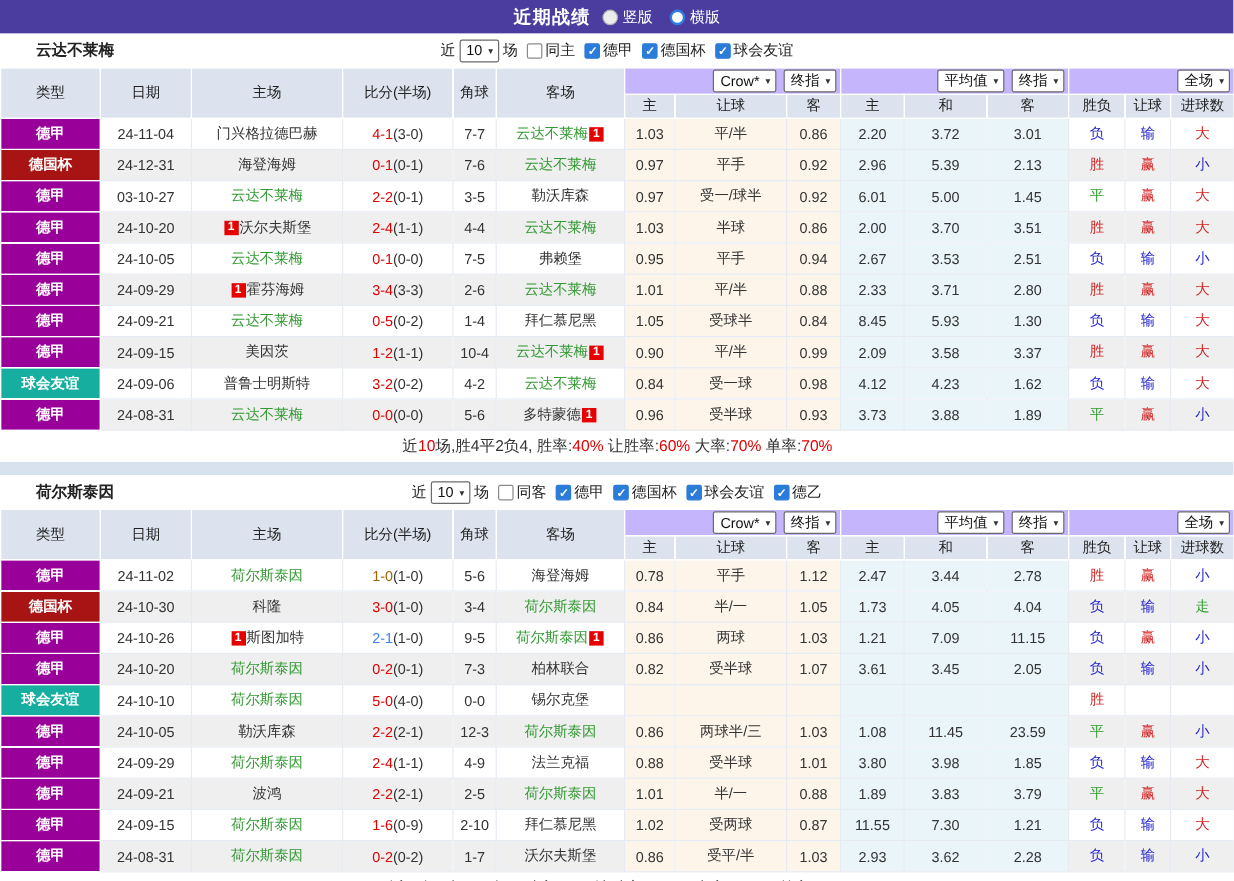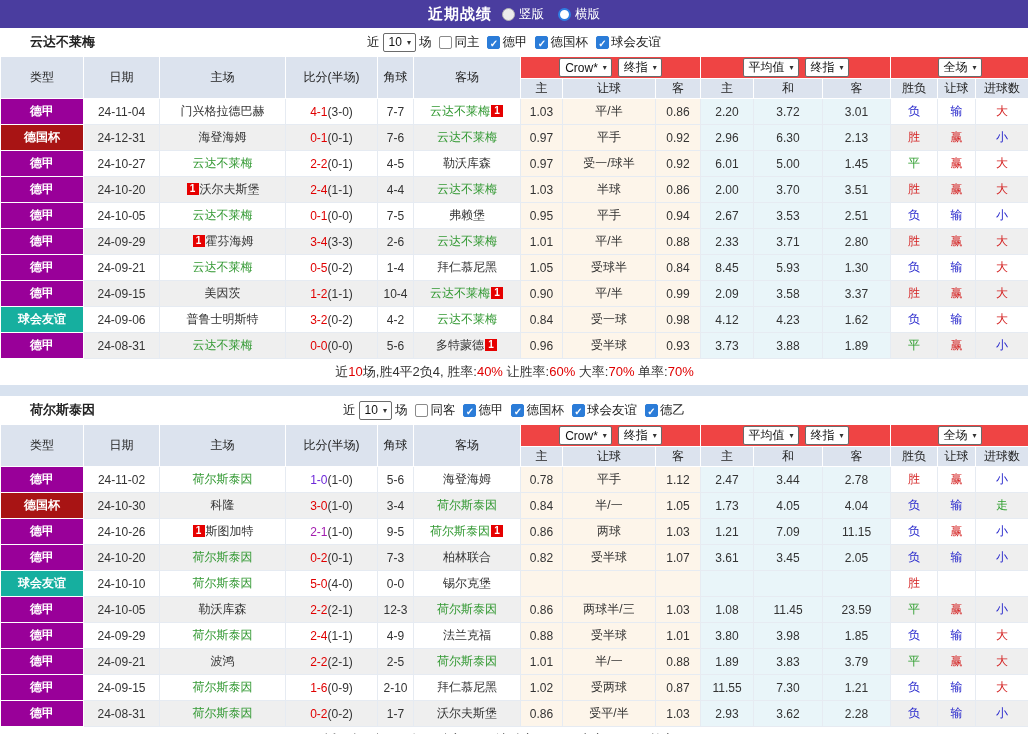--- a/index.html
+++ b/index.html
@@ -18,21 +18,21 @@
   .filter{display:flex;align-items:center;font-size:12.5px;color:#222;}
   
   .sel{display:inline-flex;align-items:center;border:1px solid #6b6b6b;border-radius:2px;background:#fff;height:17px;padding:0 4px 0 5px;margin:0 3px;font-size:12px;color:#111;gap:5px;vertical-align:middle;cursor:default;}
   .sel-arrow{font-size:8px;color:#333;}
   
   .checkbox{width:13px;height:13px;display:inline-block;box-sizing:border-box;border:1px solid #8a8a8a;border-radius:2px;background:#fff;margin:0 2px 0 8px;}
   .checkbox.on{background:#2b7cd8;border-color:#2b7cd8;color:#fff;font-size:10px;line-height:13px;text-align:center;font-weight:bold;}
   
   table{width:1028px;table-layout:fixed;border-collapse:collapse;}
   thead th{background:#dce3ee;font-weight:normal;font-size:12px;color:#222;border:1px solid #fff;height:15px;padding:1px 0;white-space:nowrap;overflow:hidden;}
-  thead th.selcell{background:#ef4444;}
+  thead th.selcell{background:#c4b5fd;text-align:right;}
   tbody td{border:1px solid #e6ebf2;background:#fff;height:25px;font-size:12px;color:#333;text-align:center;padding:0;white-space:nowrap;overflow:hidden;}
   tr.alt td{background:#efefef;}
   tbody td.cream{background:#fdf5ea;}
   tbody td.blue{background:#e9f5f9;}
   tbody td.type{color:#fff;font-weight:bold;border:1px solid #fff;font-size:12px;}
   tr.summary td{border:none;background:#fff;height:26px;font-size:13px;color:#333;}
   .badge{display:inline-block;min-width:12px;height:12px;line-height:12px;background:#e60000;color:#fff;font-size:10px;font-weight:bold;vertical-align:1px;margin:0 1px;text-align:center;}
   .divider{height:11px;background:#d8e2ef;}
 </style>
 </head>
@@ -152,32 +152,32 @@
               <td class="type" style="background: rgb(168, 20, 20);">德国杯</td>
               <td>24-12-31</td>
               <td><span>海登海姆</span></td>
               <td><span style="color: rgb(224, 0, 0);">0-1</span><span>(0-1)</span></td>
               <td>7-6</td>
               <td><span style="color: rgb(51, 153, 51);">云达不莱梅</span></td>
               <td class="cream">0.97</td>
               <td class="cream">平手</td>
               <td class="cream">0.92</td>
               <td class="blue">2.96</td>
-              <td class="blue">6.30</td>
+              <td class="blue">5.39</td>
               <td class="blue">2.13</td>
               <td style="color: rgb(212, 34, 34);">胜</td>
               <td style="color: rgb(212, 34, 34);">赢</td>
               <td style="color: rgb(38, 38, 204);">小</td>
             </tr>
             <tr>
               <td class="type" style="background: rgb(153, 0, 153);">德甲</td>
-              <td>24-10-27</td>
+              <td>03-10-27</td>
               <td><span style="color: rgb(51, 153, 51);">云达不莱梅</span></td>
               <td><span style="color: rgb(224, 0, 0);">2-2</span><span>(0-1)</span></td>
-              <td>4-5</td>
+              <td>3-5</td>
               <td><span>勒沃库森</span></td>
               <td class="cream">0.97</td>
               <td class="cream">受一/球半</td>
               <td class="cream">0.92</td>
               <td class="blue">6.01</td>
               <td class="blue">5.00</td>
               <td class="blue">1.45</td>
               <td style="color: rgb(46, 158, 46);">平</td>
               <td style="color: rgb(212, 34, 34);">赢</td>
               <td style="color: rgb(212, 34, 34);">大</td>
@@ -385,21 +385,21 @@
               <th>胜负</th>
               <th>让球</th>
               <th>进球数</th>
             </tr>
           </thead>
           <tbody>
             <tr>
               <td class="type" style="background: rgb(153, 0, 153);">德甲</td>
               <td>24-11-02</td>
               <td><span style="color: rgb(51, 153, 51);">荷尔斯泰因</span></td>
-              <td><span style="color: #6d28d9;">1-0</span><span>(1-0)</span></td>
+              <td><span style="color: #a16207;">1-0</span><span>(1-0)</span></td>
               <td>5-6</td>
               <td><span>海登海姆</span></td>
               <td class="cream">0.78</td>
               <td class="cream">平手</td>
               <td class="cream">1.12</td>
               <td class="blue">2.47</td>
               <td class="blue">3.44</td>
               <td class="blue">2.78</td>
               <td style="color: rgb(212, 34, 34);">胜</td>
               <td style="color: rgb(212, 34, 34);">赢</td>
@@ -419,21 +419,21 @@
               <td class="blue">4.05</td>
               <td class="blue">4.04</td>
               <td style="color: rgb(38, 38, 204);">负</td>
               <td style="color: rgb(38, 38, 204);">输</td>
               <td style="color: rgb(46, 158, 46);">走</td>
             </tr>
             <tr>
               <td class="type" style="background: rgb(153, 0, 153);">德甲</td>
               <td>24-10-26</td>
               <td><span class="badge" style="background: rgb(230, 0, 0);">1</span><span>斯图加特</span></td>
-              <td><span style="color: #a21caf;">2-1</span><span>(1-0)</span></td>
+              <td><span style="color: #3b82f6;">2-1</span><span>(1-0)</span></td>
               <td>9-5</td>
               <td><span style="color: rgb(51, 153, 51);">荷尔斯泰因</span><span class="badge" style="background: rgb(230, 0, 0);">1</span></td>
               <td class="cream">0.86</td>
               <td class="cream">两球</td>
               <td class="cream">1.03</td>
               <td class="blue">1.21</td>
               <td class="blue">7.09</td>
               <td class="blue">11.15</td>
               <td style="color: rgb(38, 38, 204);">负</td>
               <td style="color: rgb(212, 34, 34);">赢</td>

